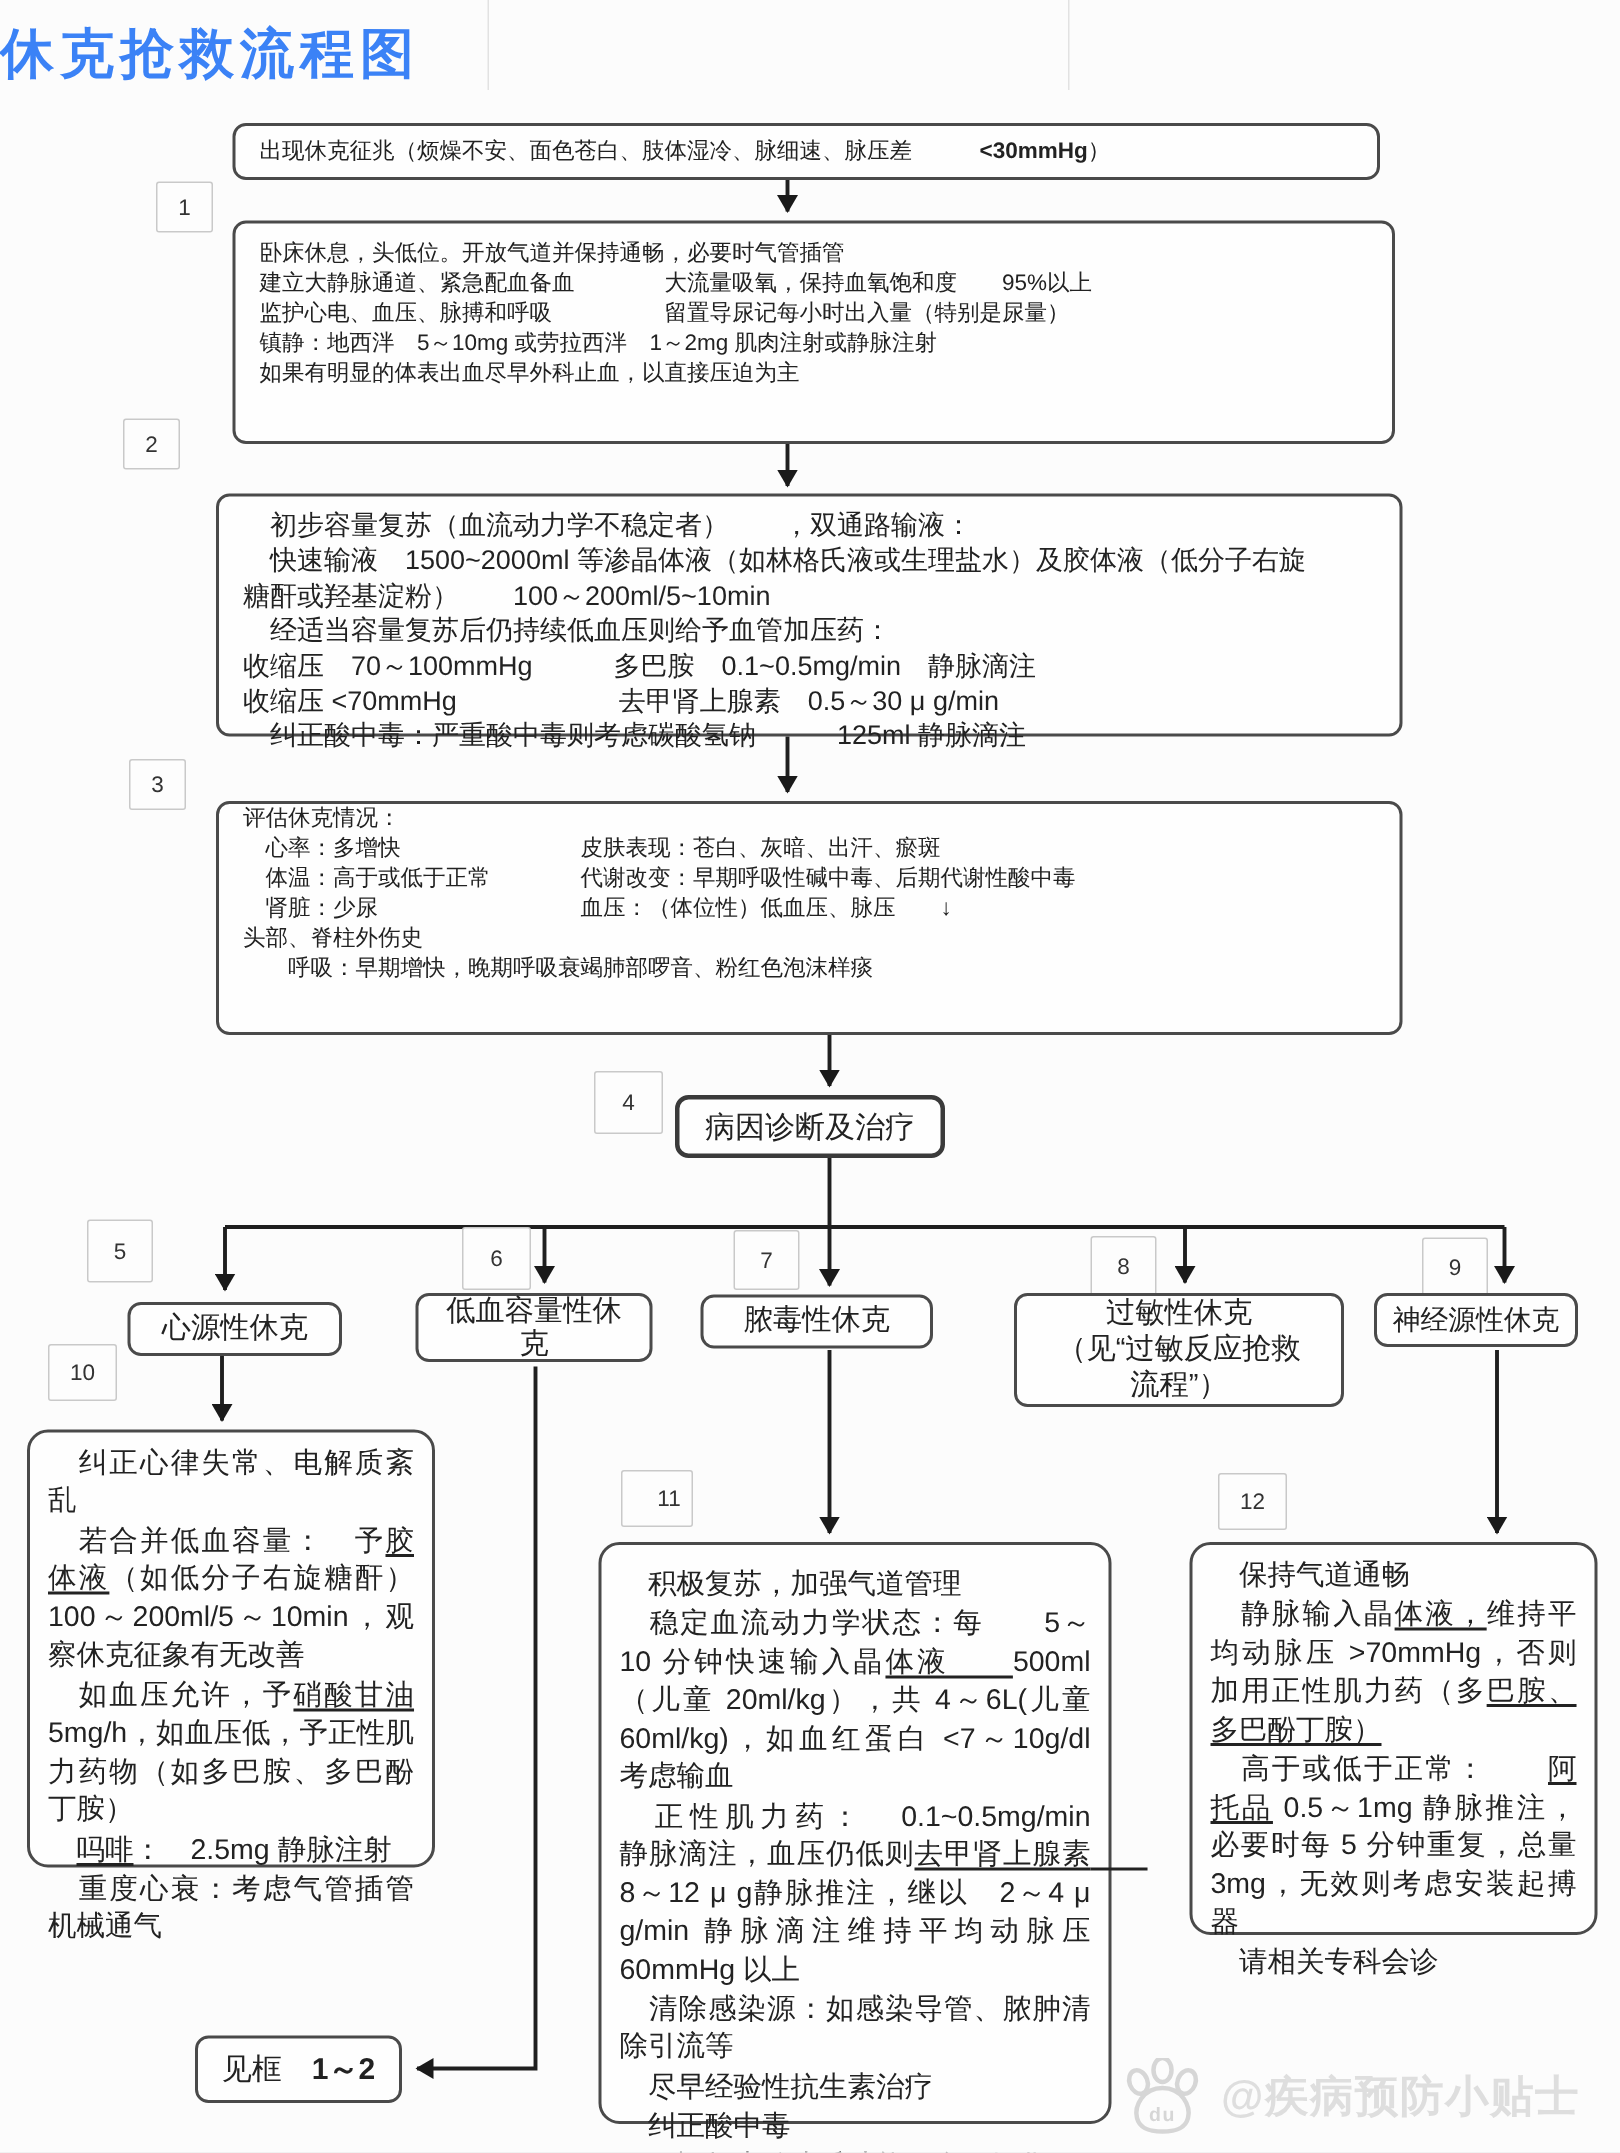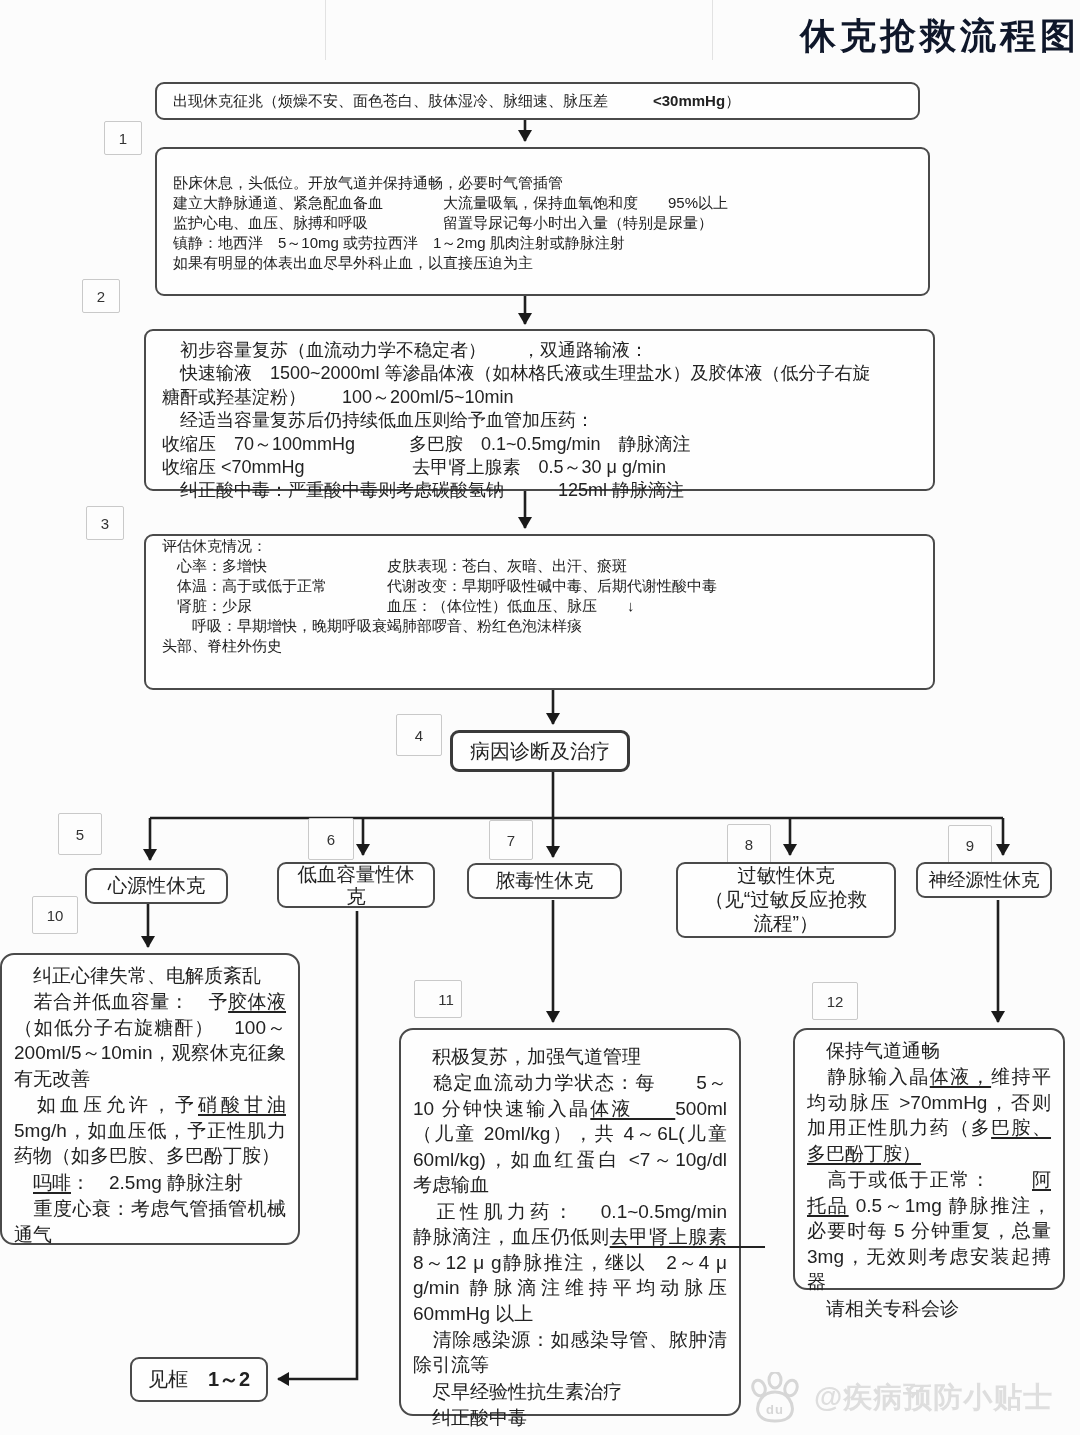--- a/index.html
+++ b/index.html
@@ -3,23 +3,23 @@
 <meta charset="utf-8">
 <style>
   html,body{margin:0;padding:0;background:#e9e9e9;}
   #canvas{
     position:relative;width:1080px;height:1435px;margin:0 auto;
     background:#fcfcfc;overflow:hidden;
     font-family:"Liberation Sans","DejaVu Sans",sans-serif;
     color:#222;
   }
   .title{
-    position:absolute;top:12px;left:0;width:100%;text-align:right;
+    position:absolute;top:12px;left:0;width:100%;text-align:left;
     font-family:"Liberation Serif","DejaVu Serif",serif;
-    font-size:36px;font-weight:700;letter-spacing:4px;color:#0f172a;
+    font-size:36px;font-weight:700;letter-spacing:4px;color:#3b82f6;
   }
   .faint-v{position:absolute;top:0;width:1px;height:60px;background:#e2e2e2;}
   .box{
     position:absolute;box-sizing:border-box;
     border:2.5px solid #4a4a4a;border-radius:9px;background:#fefefe;
   }
   .wide{padding:5px 16px;font-size:15px;line-height:1.34;}
   .ln{white-space:pre-wrap;}
   .cat{
     display:flex;flex-direction:column;align-items:center;justify-content:center;
@@ -114,21 +114,21 @@
       <span>11</span>
     </div>
   <div class="num" style="left:812px;top:982px;width:46px;height:38px;">
       <span>12</span>
     </div>
 
   <div class="box wide" style="left:155px;top:82px;width:765px;height:38px;display:flex;align-items:center;">
     <div class="ln"><span>出现休克征兆（烦燥不安、面色苍白、肢体湿冷、脉细速、脉压差　　　</span><span class="b">&lt;30mmHg</span><span>）</span></div>
   </div>
 
-  <div class="box wide" style="left:155px;top:147px;width:775px;height:149px;padding-top:24px;">
+  <div class="box wide" style="left:155px;top:147px;width:775px;height:149px;padding-top:10px;">
     <div class="ln">卧床休息，头低位。开放气道并保持通畅，必要时气管插管</div>
     <div class="ln">建立大静脉通道、紧急配血备血　　　　大流量吸氧，保持血氧饱和度　　95%以上</div>
     <div class="ln">监护心电、血压、脉搏和呼吸　　　　　留置导尿记每小时出入量（特别是尿量）</div>
     <div class="ln">镇静：地西泮　5～10mg 或劳拉西泮　1～2mg 肌肉注射或静脉注射</div>
     <div class="ln">如果有明显的体表出血尽早外科止血，以直接压迫为主</div>
   </div>
 
   <div class="box wide" style="left:144px;top:329px;width:791px;height:162px;padding-top:8px;font-size:18px;line-height:1.3;">
     <div class="ln">　初步容量复苏（血流动力学不稳定者）　　，双通路输液：</div>
     <div class="ln">　快速输液　1500~2000ml 等渗晶体液（如林格氏液或生理盐水）及胶体液（低分子右旋</div>
@@ -137,22 +137,22 @@
     <div class="ln">收缩压　70～100mmHg　　　多巴胺　0.1~0.5mg/min　静脉滴注</div>
     <div class="ln">收缩压 &lt;70mmHg　　　　　　去甲肾上腺素　0.5～30 μ g/min</div>
     <div class="ln">　纠正酸中毒：严重酸中毒则考虑碳酸氢钠　　　125ml 静脉滴注</div>
   </div>
 
   <div class="box wide" style="left:144px;top:534px;width:791px;height:156px;padding-top:0;">
     <div class="ln">评估休克情况：</div>
     <div class="ln">　心率：多增快　　　　　　　　皮肤表现：苍白、灰暗、出汗、瘀斑</div>
     <div class="ln">　体温：高于或低于正常　　　　代谢改变：早期呼吸性碱中毒、后期代谢性酸中毒</div>
     <div class="ln">　肾脏：少尿　　　　　　　　　血压：（体位性）低血压、脉压　　↓</div>
+    <div class="ln">头部、脊柱外伤史</div>
     <div class="ln">　　呼吸：早期增快，晚期呼吸衰竭肺部啰音、粉红色泡沫样痰</div>
-    <div class="ln">头部、脊柱外伤史</div>
   </div>
 
   <div class="box decision" style="left:450px;top:730px;width:180px;height:42px;">
     <span>病因诊断及治疗</span>
   </div>
 
   <div class="box cat" style="left:85px;top:868px;width:143px;height:36px;">
     <span>心源性休克</span>
   </div>
   <div class="box cat" style="left:277px;top:862px;width:158px;height:46px;line-height:1.15;">
@@ -163,21 +163,21 @@
   </div>
   <div class="box cat" style="left:676px;top:862px;width:220px;height:76px;">
     <span>过敏性休克</span>
     <span>（见“过敏反应抢救</span>
     <span>流程”）</span>
   </div>
   <div class="box cat" style="left:916px;top:862px;width:136px;height:36px;font-size:18.5px;">
     <span>神经源性休克</span>
   </div>
 
-  <div class="box narrow" style="left:0;top:953px;width:300px;height:292px;border-radius:14px;">
+  <div class="box narrow" style="left:18px;top:953px;width:272px;height:292px;border-radius:14px;">
     <p class="t">　纠正心律失常、电解质紊乱</p>
     <p class="t"><span>　若合并低血容量：　予</span><span class="u">胶体液</span><span>（如低分子右旋糖酐）　100～200ml/5～10min，观察休克征象有无改善</span></p>
     <p class="t"><span>　如血压允许，予</span><span class="u">硝酸甘油</span><span> 5mg/h，如血压低，予正性肌力药物（如多巴胺、多巴酚丁胺）</span></p>
     <p class="t"><span>　</span><span class="u">吗啡</span><span>：　2.5mg 静脉注射</span></p>
     <p class="t">　重度心衰：考虑气管插管机械通气</p>
   </div>
 
   <div class="box narrow" style="left:399px;top:1028px;width:342px;height:388px;border-radius:14px;padding-top:14px;">
     <p class="t">　积极复苏，加强气道管理</p>
     <p class="t"><span>　稳定血流动力学状态：每　　5～10 分钟快速输入晶</span><span class="u">体液　　</span><span>500ml（儿童 20ml/kg），共 4～6L(儿童 60ml/kg)，如血红蛋白 &lt;7～10g/dl　考虑输血</span></p>

